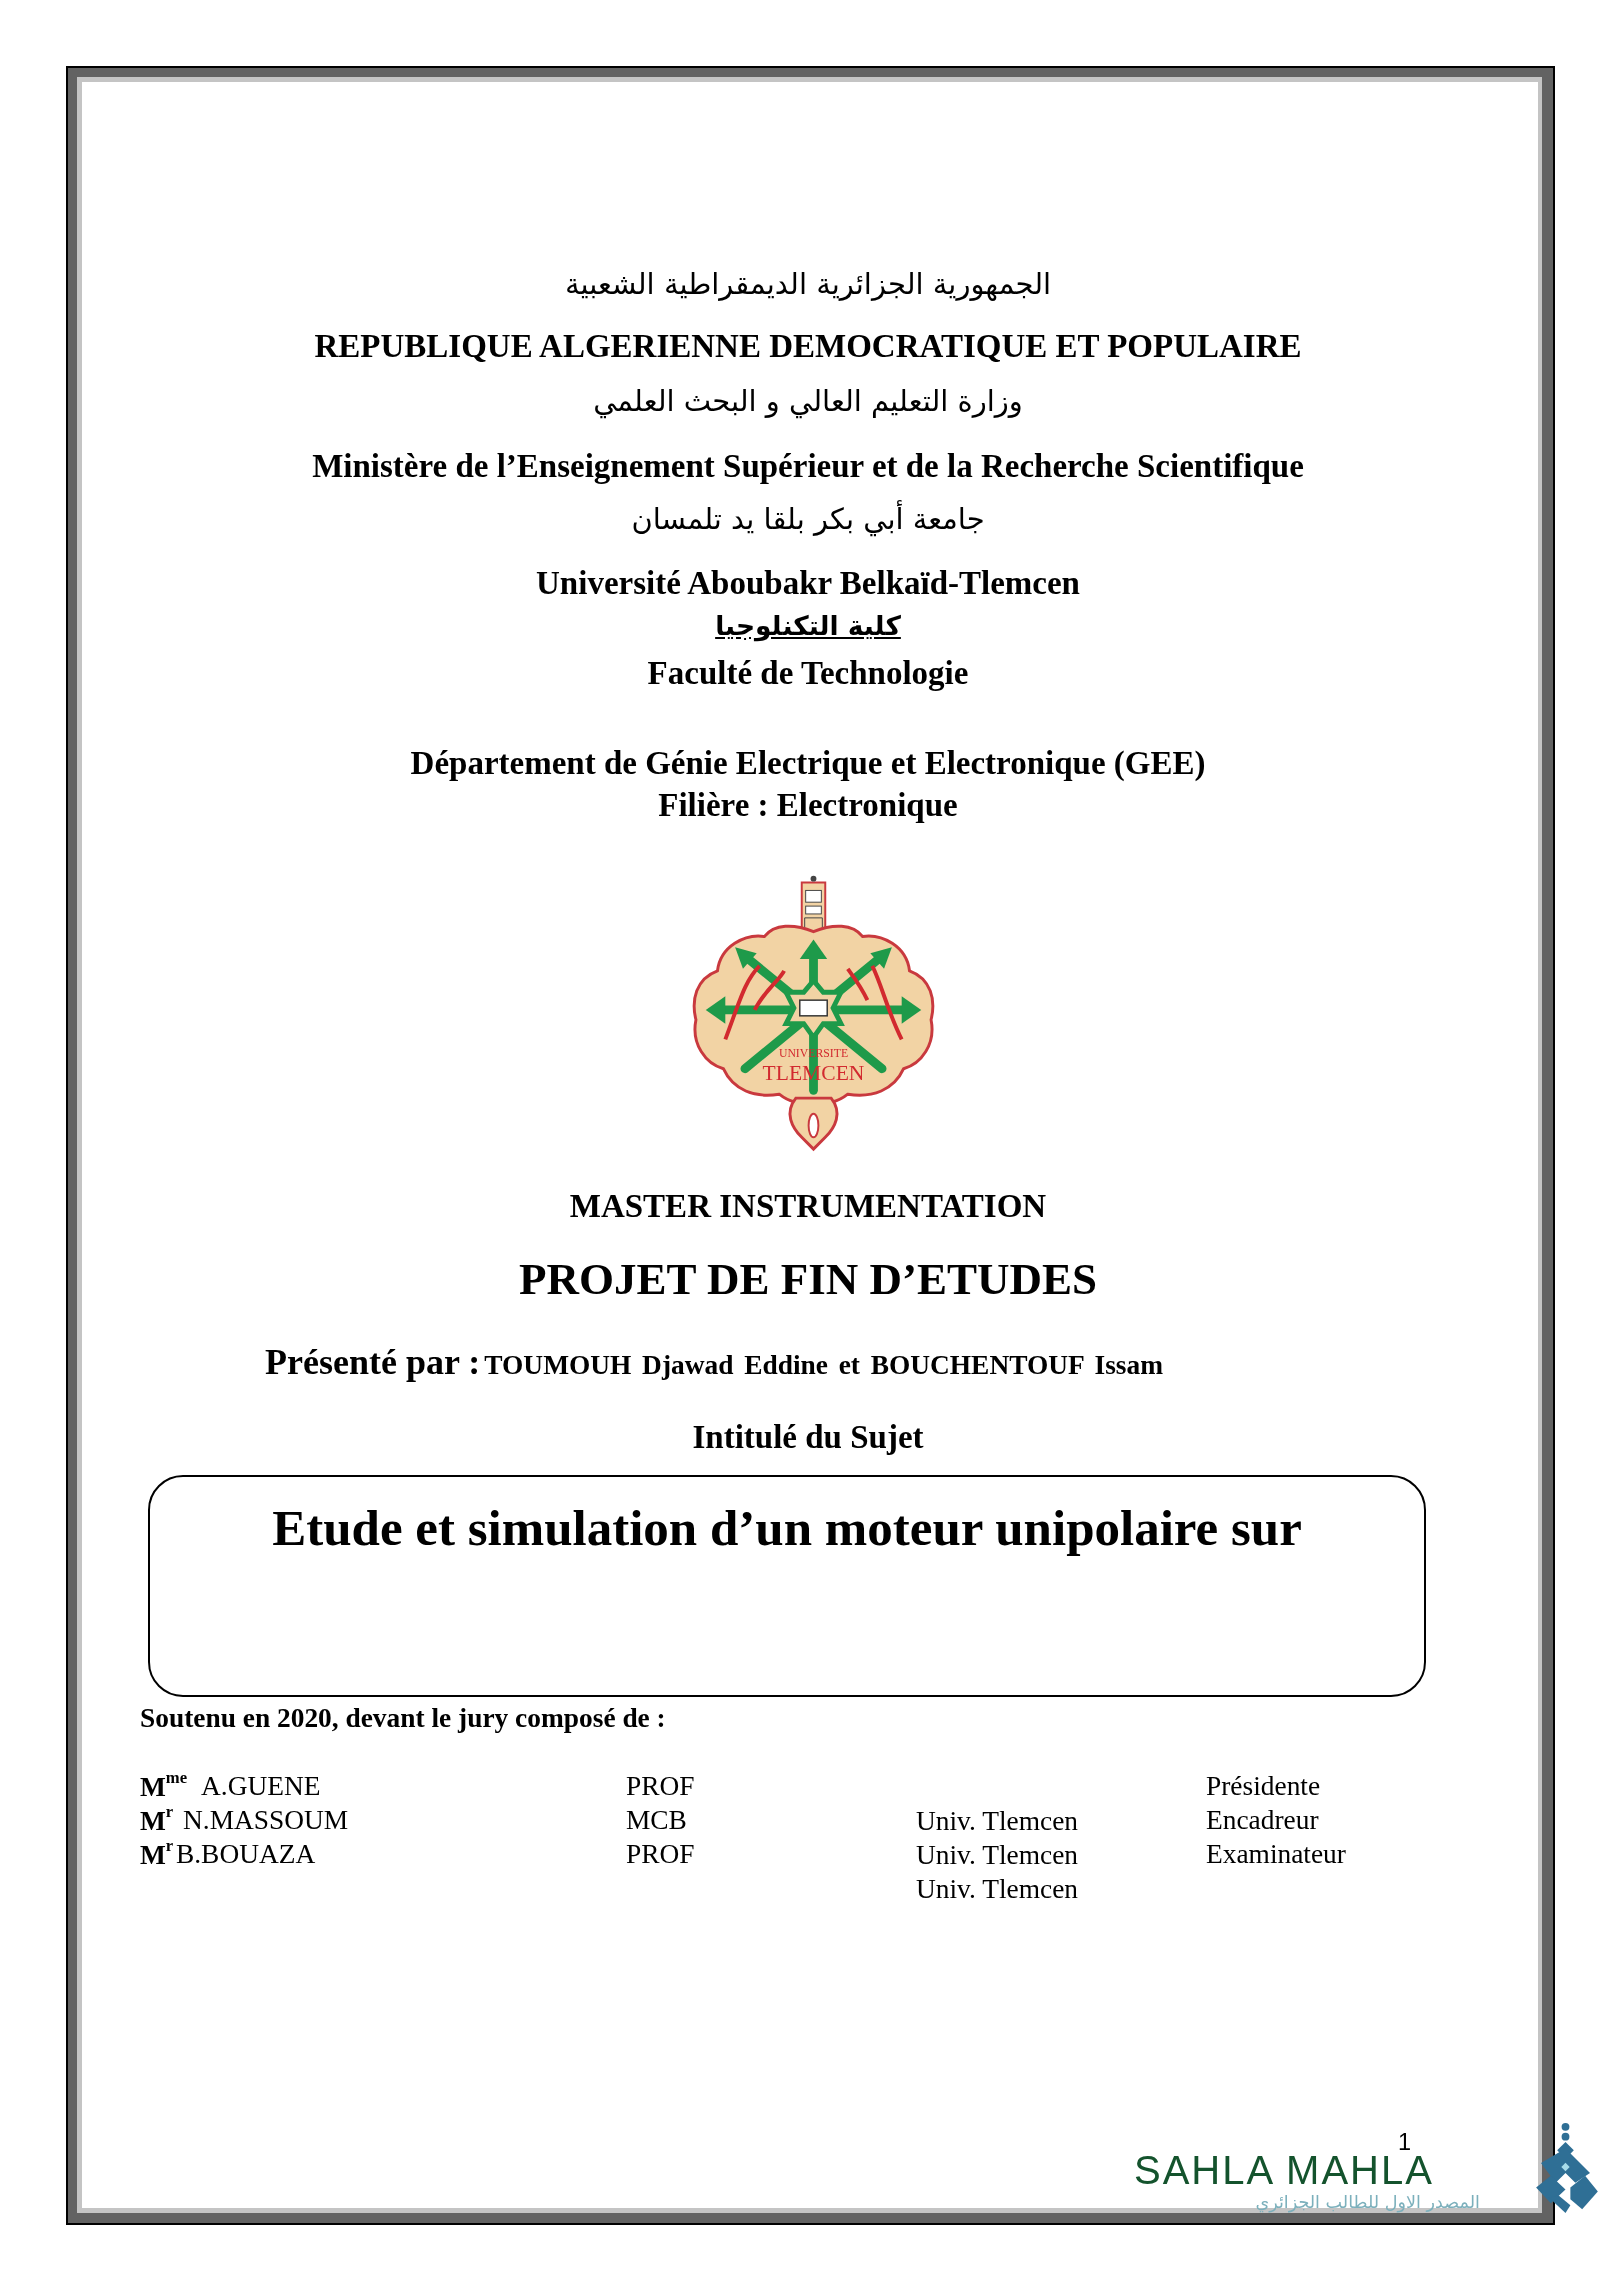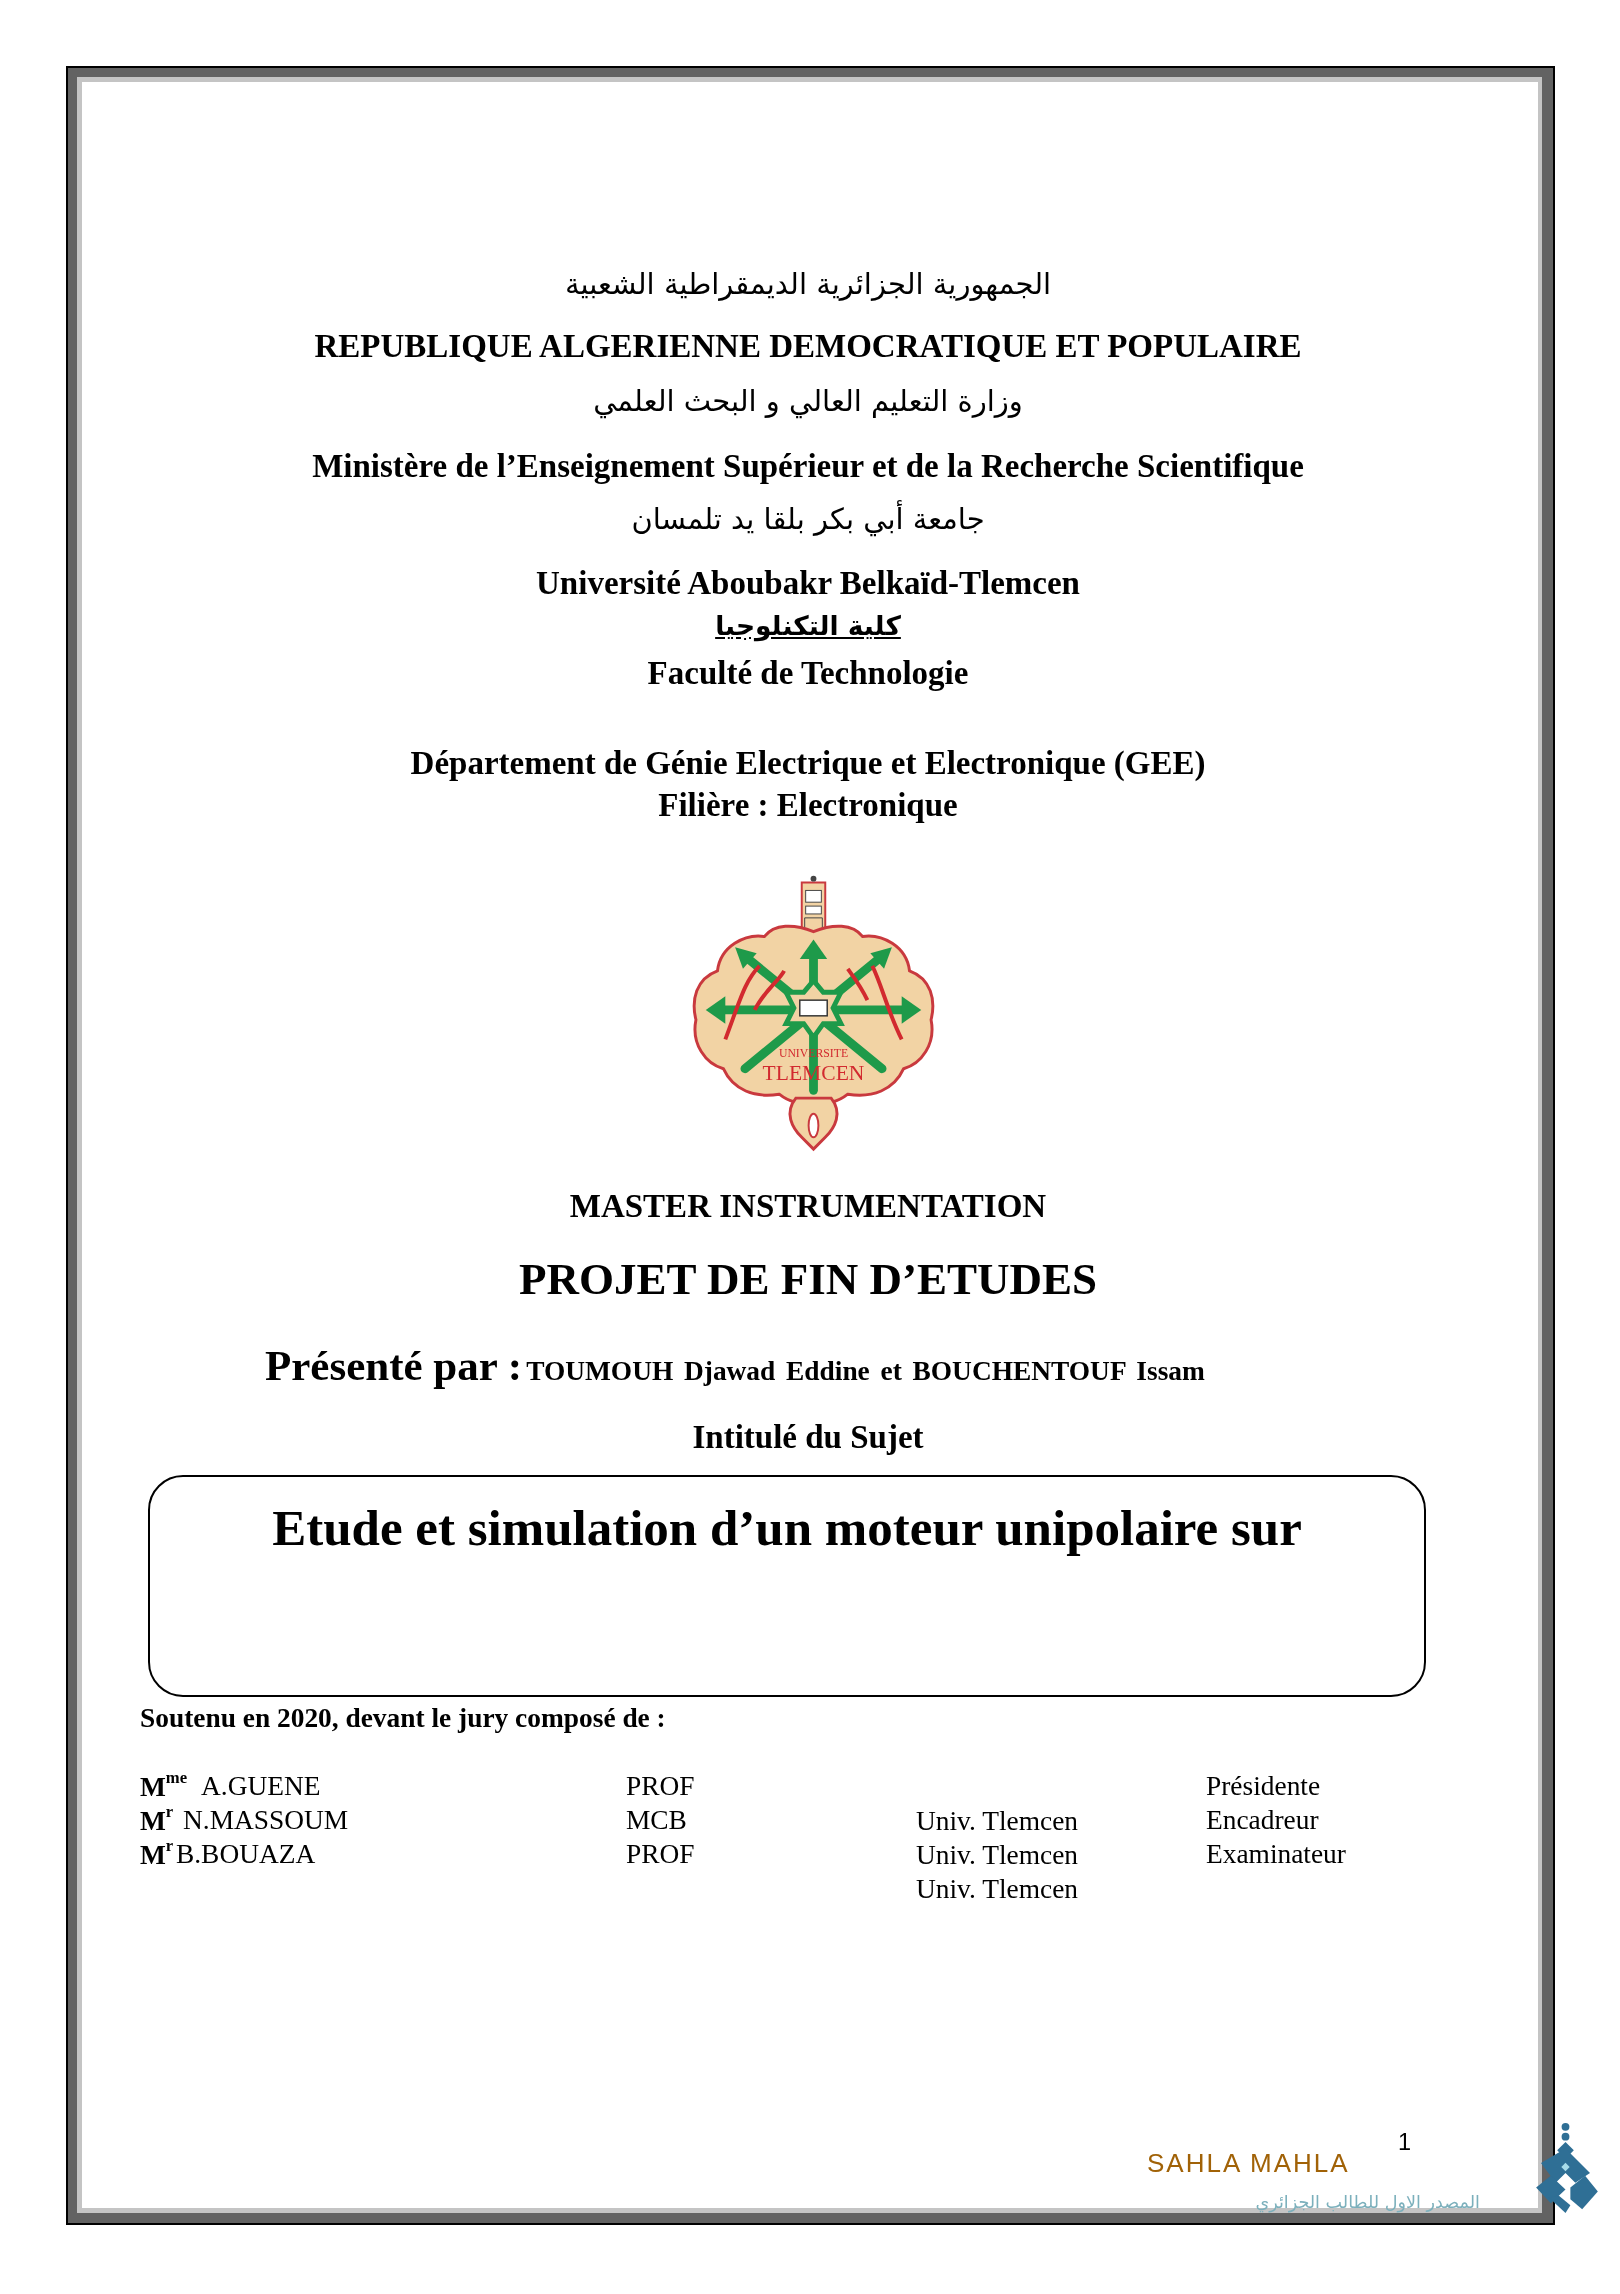--- a/index.html
+++ b/index.html
@@ -30,21 +30,21 @@
   .l-dep { top:745px; font-size:33px; font-weight:bold; }
   .l-fil { top:787px; font-size:33px; font-weight:bold; }
 
   
   .logo { position:absolute; left:686px; top:863px; width:255px; height:289px;text-align:right; }
 
   .l-mas { top:1188px; font-size:33px; font-weight:bold; }
   .l-pfe { top:1253px; font-size:45px; font-weight:bold; }
 
   .presented { position:absolute; left:265px; top:1341px; white-space:nowrap; font-weight:bold; }
-  .presented .lbl { font-size:43px;margin-top:24px; }
+  .presented .lbl { font-size:36px;margin-top:24px; }
   .presented .names { font-size:27.4px; word-spacing:3.9px;text-align:center; }
 
   .l-int { top:1419px; font-size:33px; font-weight:bold; }
 
   .title-box { position:absolute; left:148px; top:1475px; width:1274px; height:218px;
                border:2.5px solid #000; border-radius:35px; box-sizing:content-box; }
   .title-box .t { position:absolute; left:0; width:100%; text-align:center;
                   font-size:51px; font-weight:bold; }
   .title-box .t1 { top:21.6px; }
   .title-box .t2 { top:80px; }
@@ -58,22 +58,22 @@
   .jury-row .title sup { font-size:16.7px; position:relative; top:-2.9px; }
   .jury-row .name { left:0; }
   .jury-row .grade { left:486px; }
   .jury-row .univ  { left:776px;margin-top:35px; }
   .jury-row .role  { left:1066px; }
 
   .page-number { position:absolute; left:1398px; top:2129px; font-family:"Liberation Sans", sans-serif;
                  font-size:23.5px; }
 
   .watermark { position:absolute; left:1132px; top:2148px; width:412px; height:83px; }
-  .wm-title { position:absolute; left:15px; top:0; font-family:"Liberation Sans", sans-serif;
-              font-size:26px; color:#a16207; letter-spacing:2px; white-space:nowrap; }
+  .wm-title { position:absolute; left:2px; top:0; font-family:"Liberation Sans", sans-serif;
+              font-size:40px; color:#14532d; letter-spacing:2px; white-space:nowrap; }
   .wm-sub { position:absolute; left:0; top:44px; width:348px; text-align:right;
             font-family:"DejaVu Sans", sans-serif; font-size:17.6px; color:#7cb0bc;
             direction:rtl; white-space:nowrap; }
   .wm-icon { position:absolute; left:1531px; top:2119px; width:69px; height:98px; }
 </style>
 </head>
 <body>
 
 <div class="frame-outer"></div>
 <div class="frame-mid"></div>

